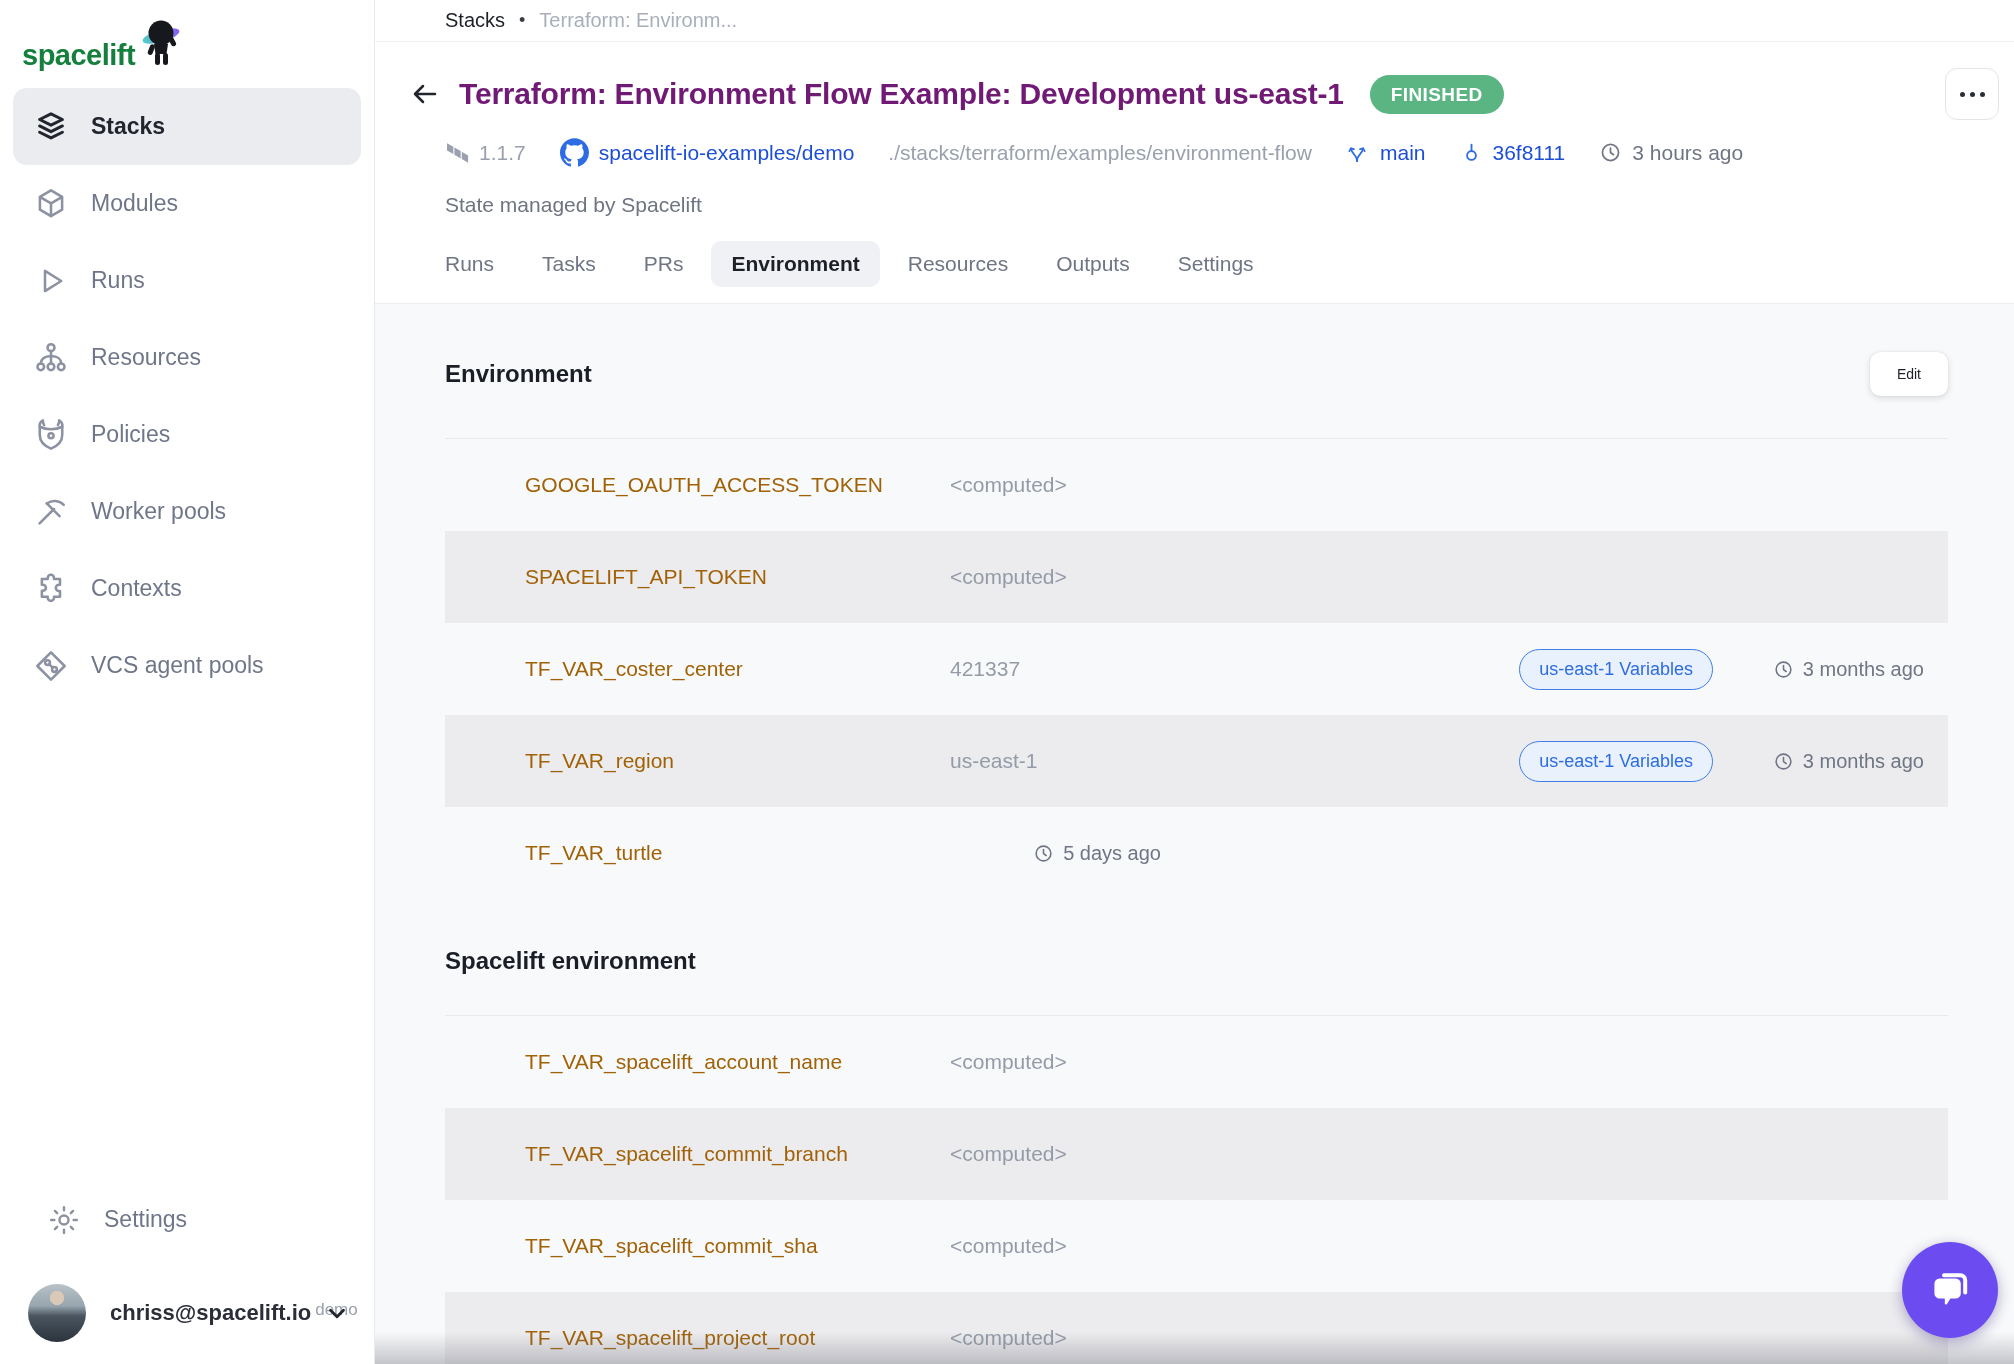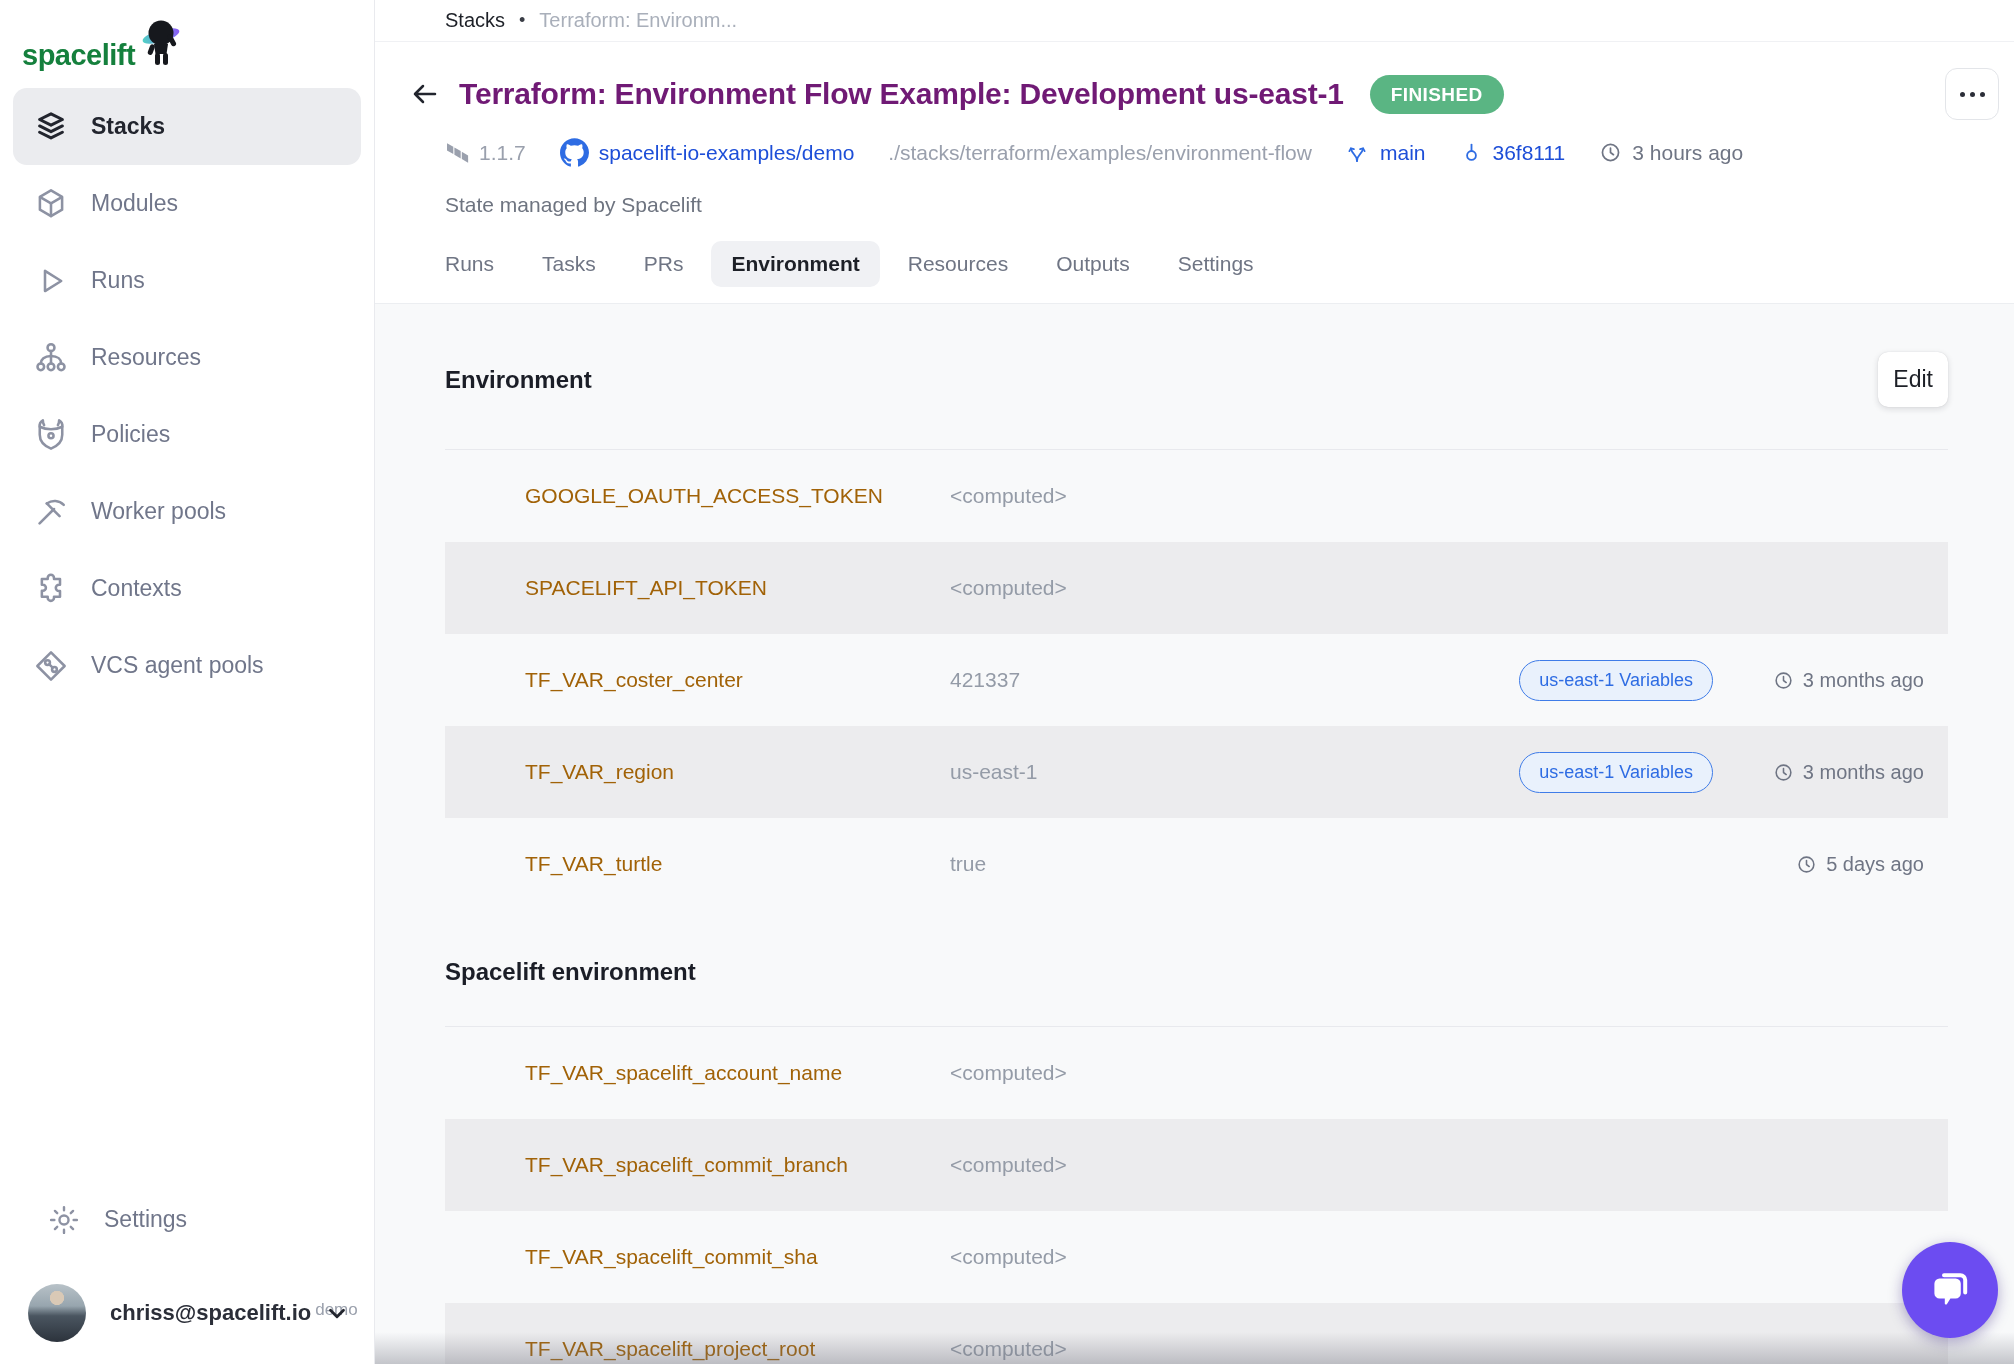--- a/index.html
+++ b/index.html
@@ -53,21 +53,21 @@
   .meta-link { color:#1d4ed8; cursor:pointer; }
   .state-note { margin:26px 0 0 36px; font-size:21px; color:#6e7480; }
 
   .tabs { display:flex; align-items:center; gap:8px; margin:24px 0 16px 16px; }
   .tab { font-size:21px; color:#6f7584; padding:11px 20px; border-radius:10px; cursor:pointer; white-space:nowrap; }
   .tab.active { color:#1d2027; background:#f0f1f4; font-weight:600; }
 
   .content { flex:1; padding:48px 66px 0 70px; overflow:hidden; }
   .section-head { display:flex; align-items:center; justify-content:space-between; }
   .section-title { font-size:24px; font-weight:700; color:#1b1e27; }
-  .edit-btn { background:#fff; border:none; border-radius:10px; padding:14px 15px; font-size:23px; font-family:inherit; color:#1d2027; box-shadow:0 2px 6px rgba(25,28,40,0.14), 0 0 1px rgba(25,28,40,0.18); cursor:pointer; }
+  .edit-btn { background:#fff; border:none; border-radius:10px; padding:14px 27px; font-size:14px; font-family:inherit; color:#1d2027; box-shadow:0 2px 6px rgba(25,28,40,0.14), 0 0 1px rgba(25,28,40,0.18); cursor:pointer; }
 
   .rows { margin-top:42px; border-top:1px solid #e8e9ed; }
   .env-row { display:flex; align-items:center; height:92px; padding:0 24px 0 32px; }
   .env-row:nth-child(even) { background:#ececee; }
   .row-name { width:425px; flex:none; font-size:21px; color:#a16207;margin-left:48px; }
   .row-value { flex:1; font-size:21px; color:#949ba7; }
   .row-badge { border:1px solid #3f7ce8; background:#e9f1fc; color:#2e6ce3; font-size:18px; padding:9px 19px; border-radius:999px; white-space:nowrap; cursor:pointer; }
   .row-time { display:flex; align-items:center; justify-content:flex-end; gap:9px; font-size:20px; color:#6f7584; min-width:175px; margin-left:36px; white-space:nowrap; }
   .section2-title { margin:48px 0 0; }
   .rows.second { margin-top:40px; }
@@ -363,21 +363,20 @@
       <svg width="21" height="21" viewBox="0 0 24 24" fill="none" stroke="#6f7584" stroke-width="1.8" stroke-linecap="round" stroke-linejoin="round">
                 <circle cx="12" cy="12" r="8.4"></circle>
                 <path d="M12 7.5V12l3.1 2.3"></path>
               </svg>
       <span>3 months ago</span>
     </span>
   </div>
 
   <div class="env-row">
     <span class="row-name">TF_VAR_turtle</span>
-    <span class="row-value">true</span>
 
     <span class="row-time">
       <svg width="21" height="21" viewBox="0 0 24 24" fill="none" stroke="#6f7584" stroke-width="1.8" stroke-linecap="round" stroke-linejoin="round">
                 <circle cx="12" cy="12" r="8.4"></circle>
                 <path d="M12 7.5V12l3.1 2.3"></path>
               </svg>
       <span>5 days ago</span>
     </span>
   </div>
 </div>

